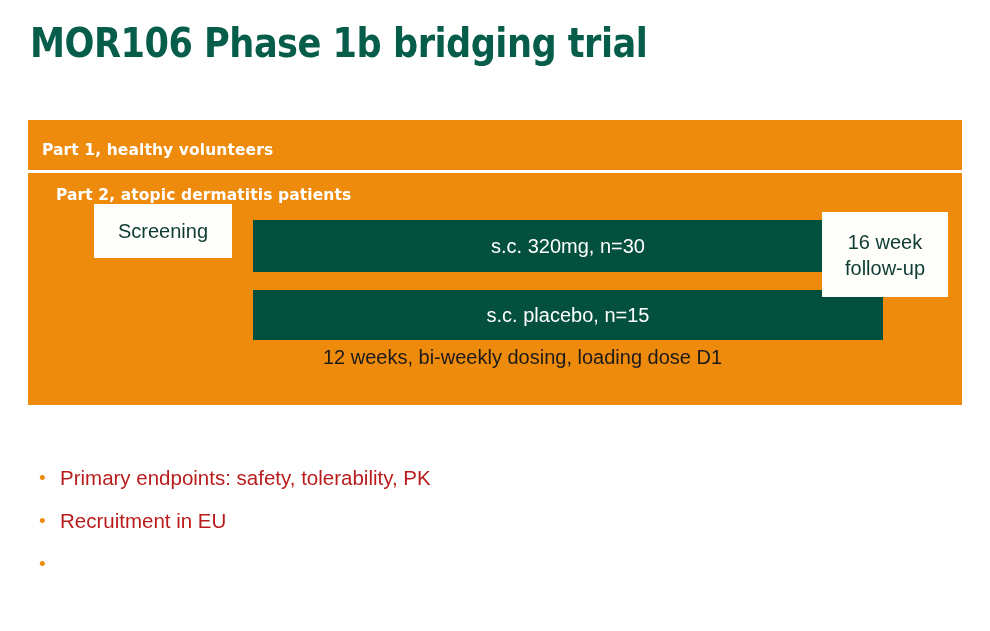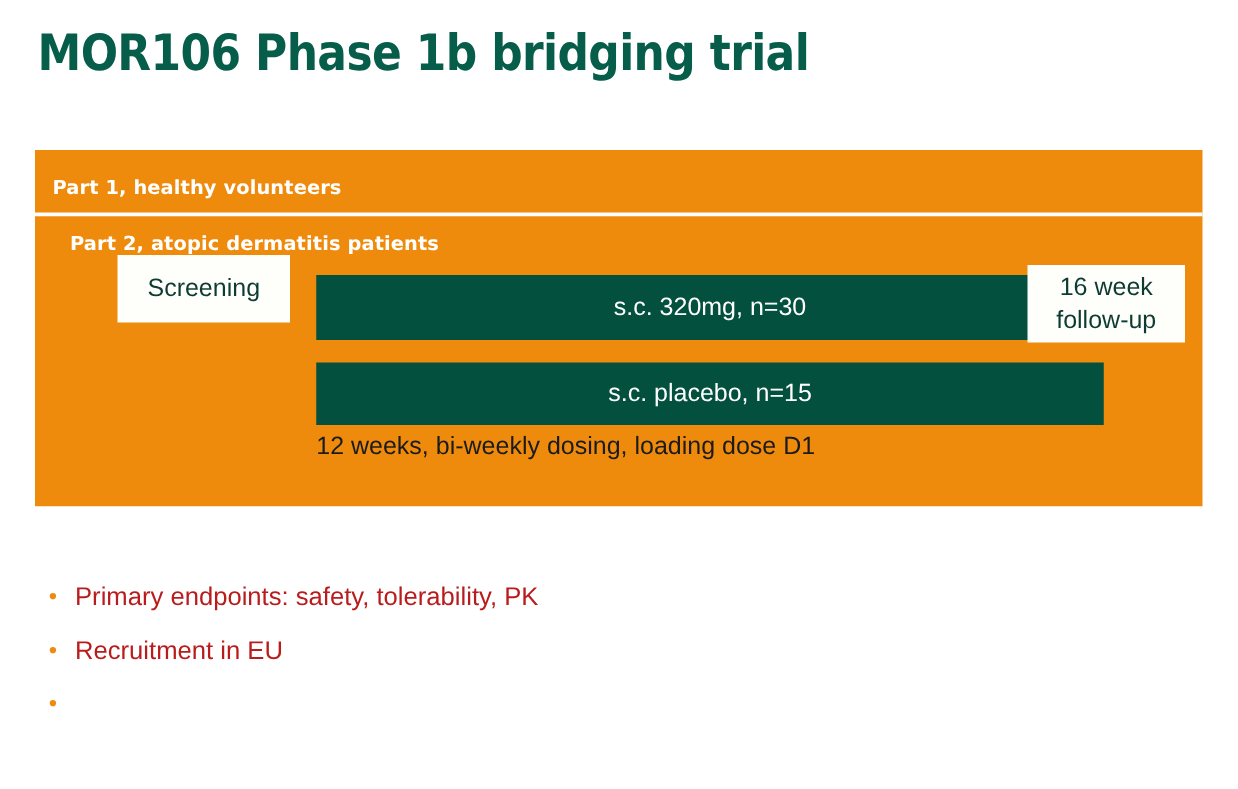--- a/index.html
+++ b/index.html
@@ -107,37 +107,38 @@
   .arm-bar-2 {
     top: 170px;
     height: 50px;
   }
 
   .followup-box {
     position: absolute;
     left: 794px;
     top: 92px;
     width: 126px;
-    height: 62px;
+    height: 85px;
     background: #fefefa;
     display: flex;
     flex-direction: column;
     align-items: center;
     justify-content: center;
     color: #0d3b33;
     font-size: 20px;
     line-height: 26px;
     text-align: left;
   }
 
   .dosing-note {
     position: absolute;
     left: 225px;
     top: 226px;
     width: 539px;
+    text-align: center;
     color: #1b1b1b;
     font-size: 20px;
   }
 
   
   .bullet-list {
     position: absolute;
     left: 34px;
     top: 465px;
     width: 930px;

